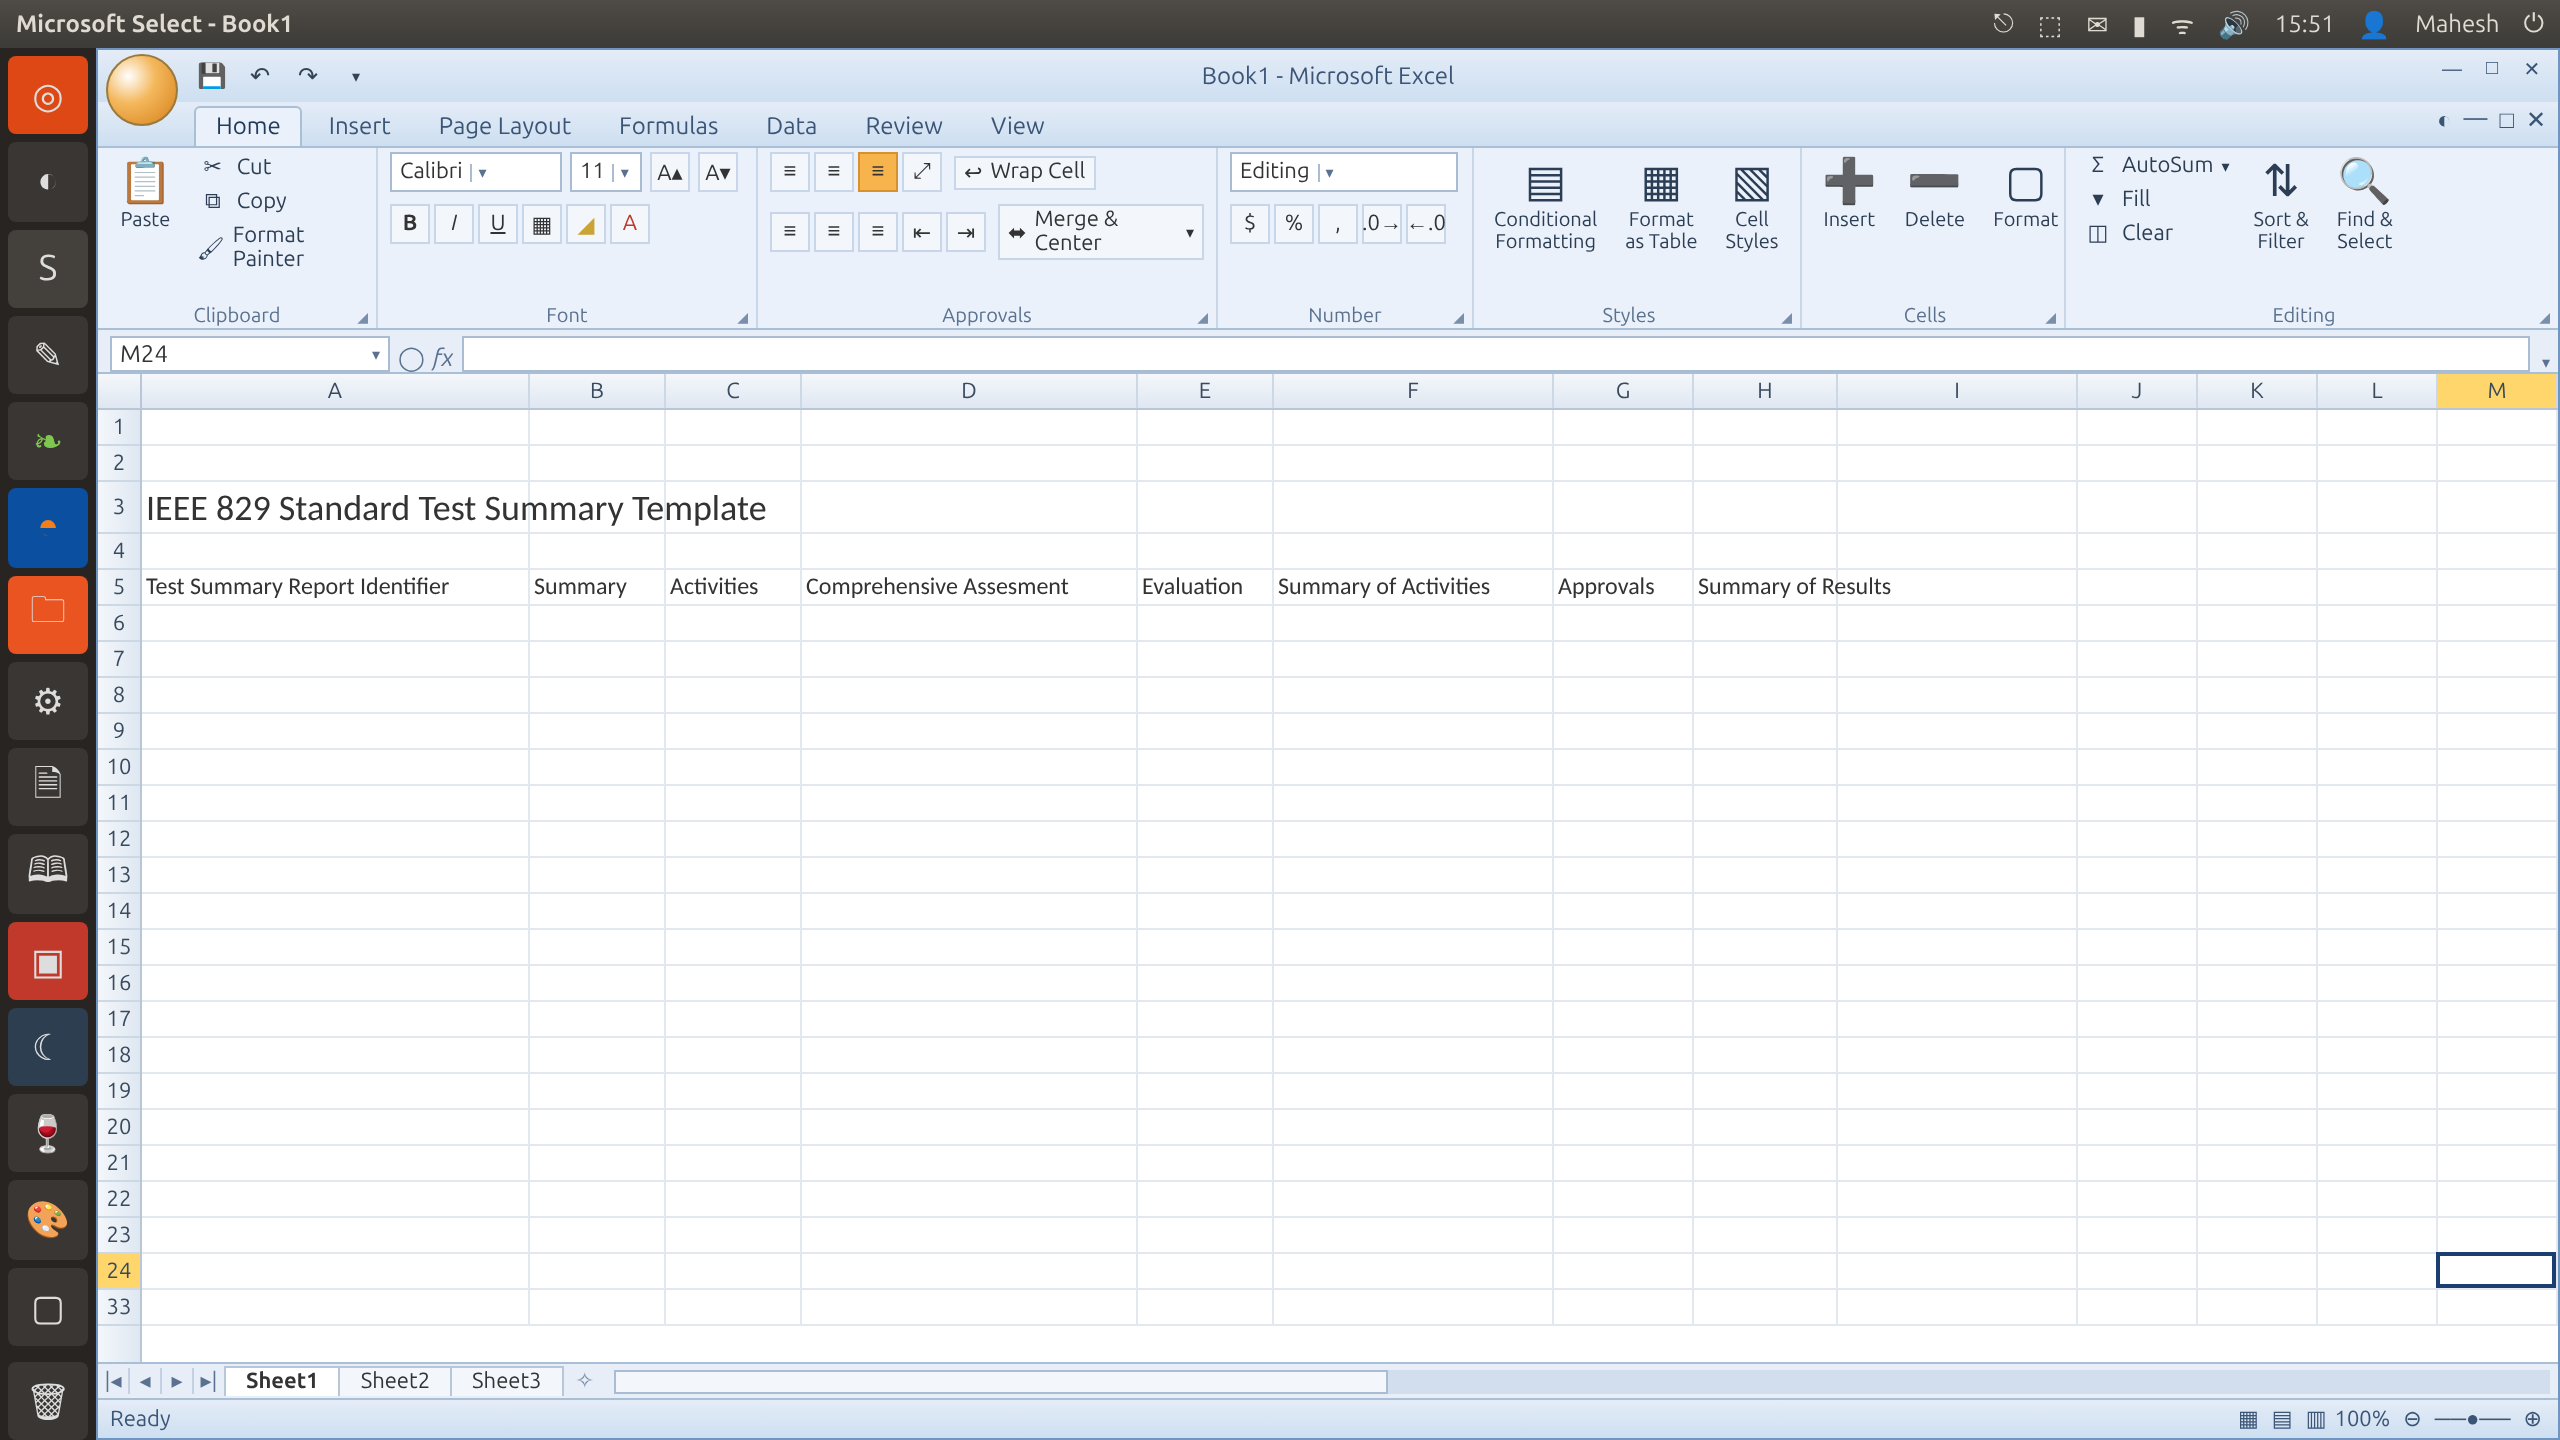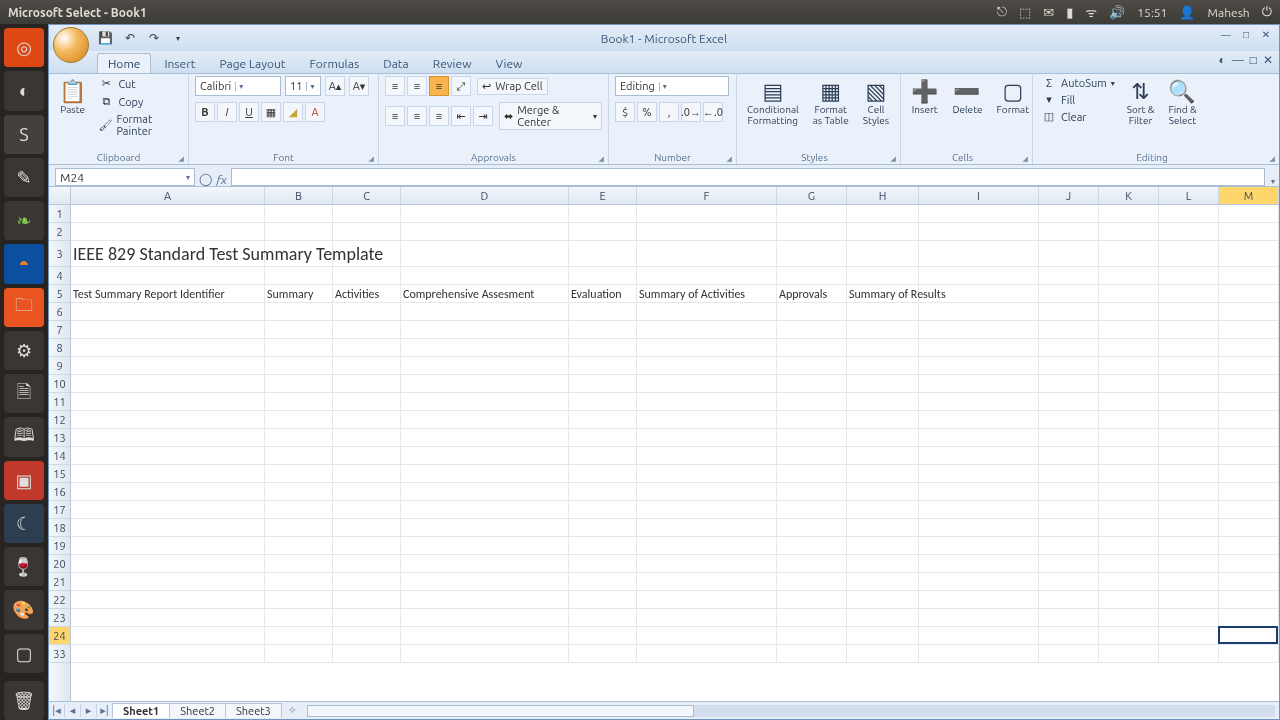--- a/index.html
+++ b/index.html
@@ -798,14 +798,29 @@
         <div class="sheet-tab active">Sheet1</div>
         <div class="sheet-tab">Sheet2</div>
         <div class="sheet-tab">Sheet3</div>
       </div>
     <span style="padding:0 6px;color:#7a90aa;">✧</span>
     <div class="hscroll">
         <div class="hscroll-thumb" style="width:40%;"></div>
       </div>
   </div>
 
+  <div class="status-bar">
+    <span>Ready</span>
+    <span class="spacer"></span>
+    <span class="view-btns">
+      <span>▦</span>
+      <span>▤</span>
+      <span>▥</span>
+    </span>
+    <span class="zoom-group">
+      <span>100%</span>
+      <span>⊖</span>
+      <span>──●──</span>
+      <span>⊕</span>
+    </span>
+  </div>
 
 </div>
 
 </body></html>

